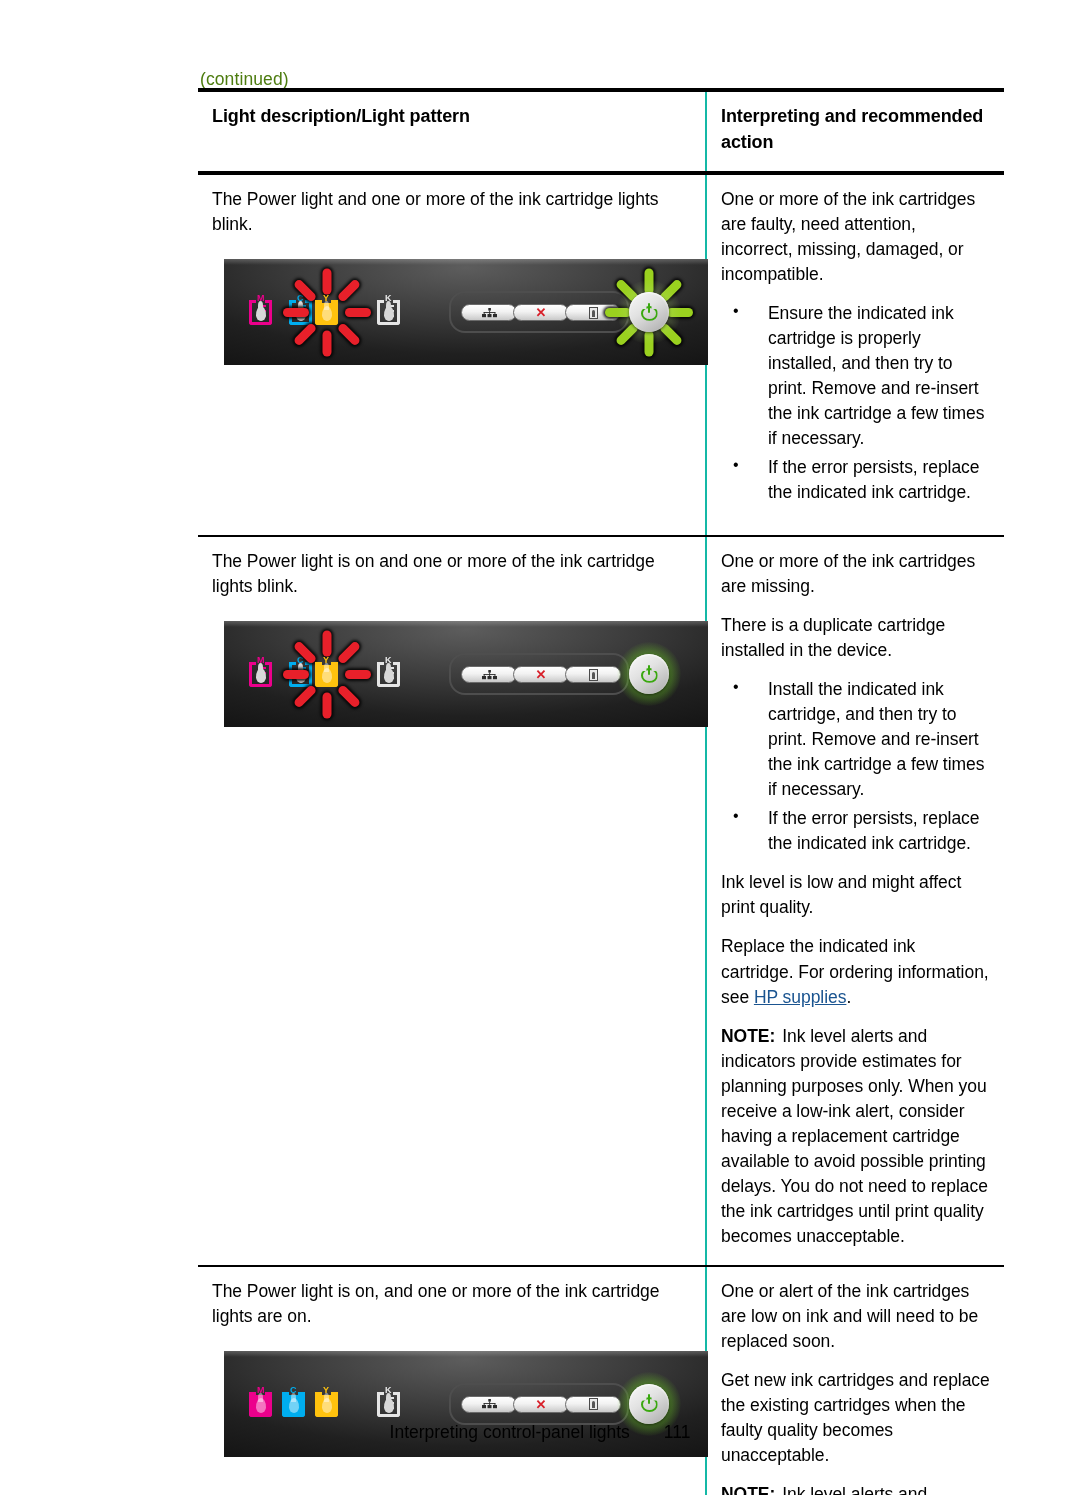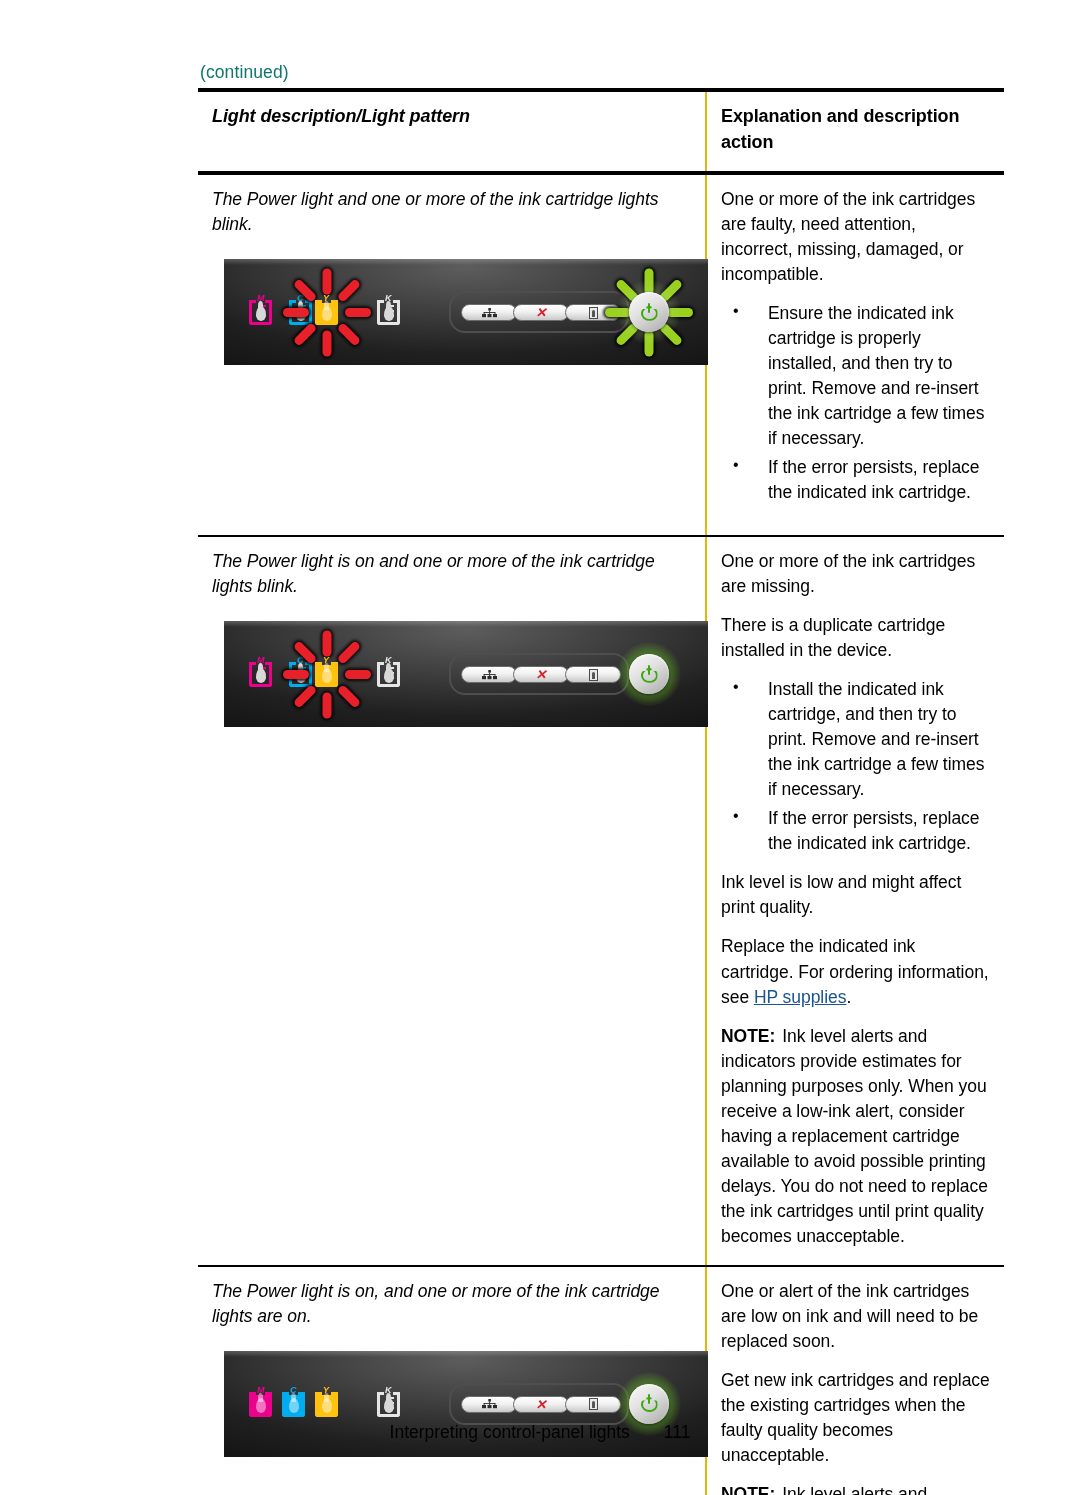--- a/index.html
+++ b/index.html
@@ -18,23 +18,23 @@
   .page {
     position: absolute;
     left: 0; top: 0;
     width: 1080px;
     height: 1495px;
   }
 
   .continued {
     position: absolute;
     left: 200px;
-    top: 62px;
+    top: 69px;
     font-size: 17.5px;
-    color: #0f766e;
+    color: #4d7c0f;
     letter-spacing: 0.1px;
   }
 
   table.lights {
     position: absolute;
     left: 198px;
     top: 88px;
     width: 806px;
     border-collapse: collapse;
     table-layout: fixed;
@@ -55,22 +55,21 @@
     font-weight: bold;
     line-height: 1.42;
     letter-spacing: -0.1px;
   }
   td.cell {
     font-size: 17.5px;
     line-height: 1.43;
     letter-spacing: -0.05px;
   }
   td.left-col, th.left-head {
-    border-right: 2px solid #eab308;
-    font-style: italic;
+    border-right: 2px solid #14b8a6;
   }
 
   thead tr th {
     border-top: 4px solid #000;
     border-bottom: 4px solid #000;
   }
   tbody tr td {
     border-bottom: 2px solid #000;
   }
   tbody tr.last td {
@@ -353,21 +352,21 @@
   <div class="continued">(continued)</div>
 
   <table class="lights">
     <colgroup>
         <col class="c1">
         <col class="c2">
       </colgroup>
     <thead>
       <tr>
         <th class="h left-head">Light description/Light pattern</th>
-        <th class="h">Explanation and description action</th>
+        <th class="h">Interpreting and recommended action</th>
       </tr>
     </thead>
     <tbody>
 
       <tr>
         <td class="cell left-col">
           <p class="para">The Power light and one or more of the ink cartridge lights blink.</p>
 
           <div class="panel-wrap">
             <div class="panel">

